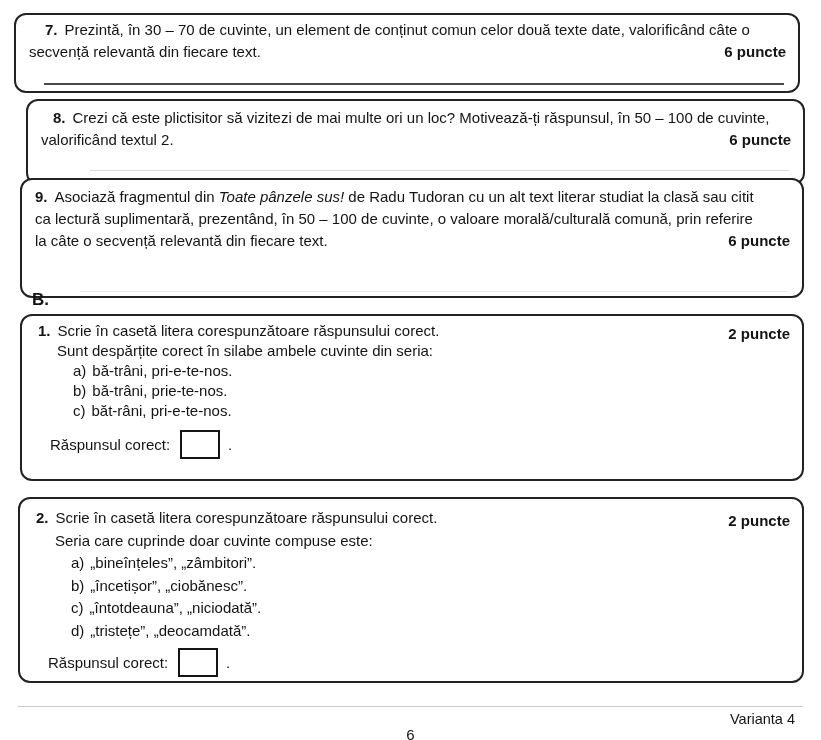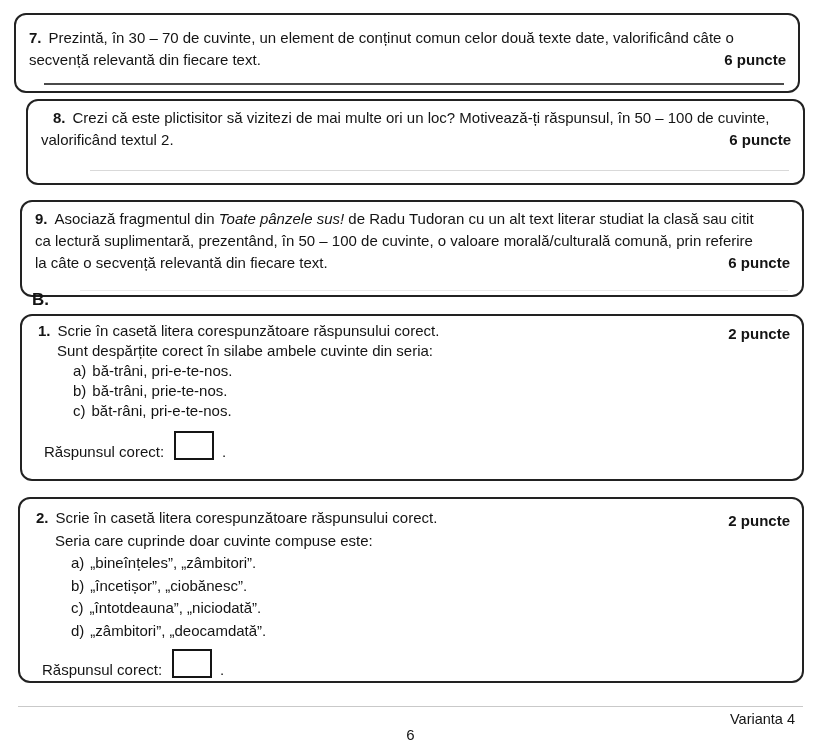--- a/index.html
+++ b/index.html
@@ -38,22 +38,22 @@
   .brow{
     position:relative;white-space:nowrap;line-height:20px;
     padding-left:16px;padding-right:20px;
   }
   .bbox2 .brow{line-height:22.5px;}
   .brow .points{top:3px;bottom:auto;}
   .prompt{padding-left:35px;}
   .option{padding-left:51px;}
   .opt-label{margin-right:6px;}
   .answer-row{
-    display:flex;align-items:flex-end;
-    padding-left:22px;margin-top:8px;height:31px;
+    display:flex;align-items:center;
+    padding-left:28px;margin-top:8px;height:31px;
     line-height:normal;
   }
   .ansbox{
     display:inline-block;width:36px;height:25px;
     border:2px solid #151515;background:#fff;
     margin-left:10px;margin-right:8px;
   }
   .footer-divider{
     position:absolute;left:18px;right:18px;top:706px;
     border-top:1px solid #c9c9c9;
@@ -61,42 +61,42 @@
   .footer-left{position:absolute;left:30px;top:741px;font-size:19px;margin-left:20px;}
   .footer-right{position:absolute;right:26px;top:711px;font-size:14.5px;}
   .page-num{position:absolute;left:0;right:0;top:726px;text-align:center;font-size:15px;}
 </style>
 </head>
 <body>
 
 <div>
 
   <div class="qbox" style="left:14px;top:13px;width:786px;height:80px;">
-    <div class="qline" style="padding-top:12px;">
+    <div class="qline" style="padding-top:4px;margin-left:16px;">
       <span class="qnum">7.</span><span>Prezintă, în 30 – 70 de cuvinte, un element de conținut comun celor două texte date, valorificând câte o</span>
     </div>
     <div class="qline">
       <span>secvență relevantă din fiecare text.</span>
       <span class="points">6 puncte</span>
     </div>
     <div class="write-line" style="bottom:6px;"></div>
   </div>
 
   <div class="qbox" style="left:26px;top:99px;width:779px;height:86px;">
     <div class="qline" style="padding-top:6px;margin-left:12px;">
       <span class="qnum">8.</span><span>Crezi că este plictisitor să vizitezi de mai multe ori un loc? Motivează-ți răspunsul, în 50 – 100 de cuvinte,</span>
     </div>
     <div class="qline">
       <span>valorificând textul 2.</span>
       <span class="points">6 puncte</span>
     </div>
     <div class="write-line light" style="bottom:12px;left:62px;"></div>
   </div>
 
-  <div class="qbox" style="left:20px;top:200px;width:784px;height:97px;">
+  <div class="qbox" style="left:20px;top:178px;width:784px;height:120px;">
     <div class="qline" style="padding-top:6px;">
       <span class="qnum">9.</span><span>Asociază fragmentul din </span><span class="italic">Toate pânzele sus!</span><span> de Radu Tudoran cu un alt text literar studiat la clasă sau citit</span>
     </div>
     <div class="qline">
       <span>ca lectură suplimentară, prezentând, în 50 – 100 de cuvinte, o valoare morală/culturală comună, prin referire</span>
     </div>
     <div class="qline">
       <span>la câte o secvență relevantă din fiecare text.</span>
       <span class="points">6 puncte</span>
     </div>
@@ -136,21 +136,21 @@
     <div class="brow option">
       <span class="opt-label">a)</span><span>„bineînțeles”, „zâmbitori”.</span>
     </div>
     <div class="brow option">
       <span class="opt-label">b)</span><span>„încetișor”, „ciobănesc”.</span>
     </div>
     <div class="brow option">
       <span class="opt-label">c)</span><span>„întotdeauna”, „niciodată”.</span>
     </div>
     <div class="brow option">
-      <span class="opt-label">d)</span><span>„zâmbitori”, „deocamdată”.</span>
+      <span class="opt-label">d)</span><span>„tristețe”, „deocamdată”.</span>
     </div>
     <div class="answer-row" style="margin-top:5px;">
       <span>Răspunsul corect:</span>
       <span class="ansbox"></span>
       <span>.</span>
     </div>
   </div>
 
   <div class="footer-divider"></div>
   <div class="footer-left">Probă scrisă la limba și literatura română</div>

